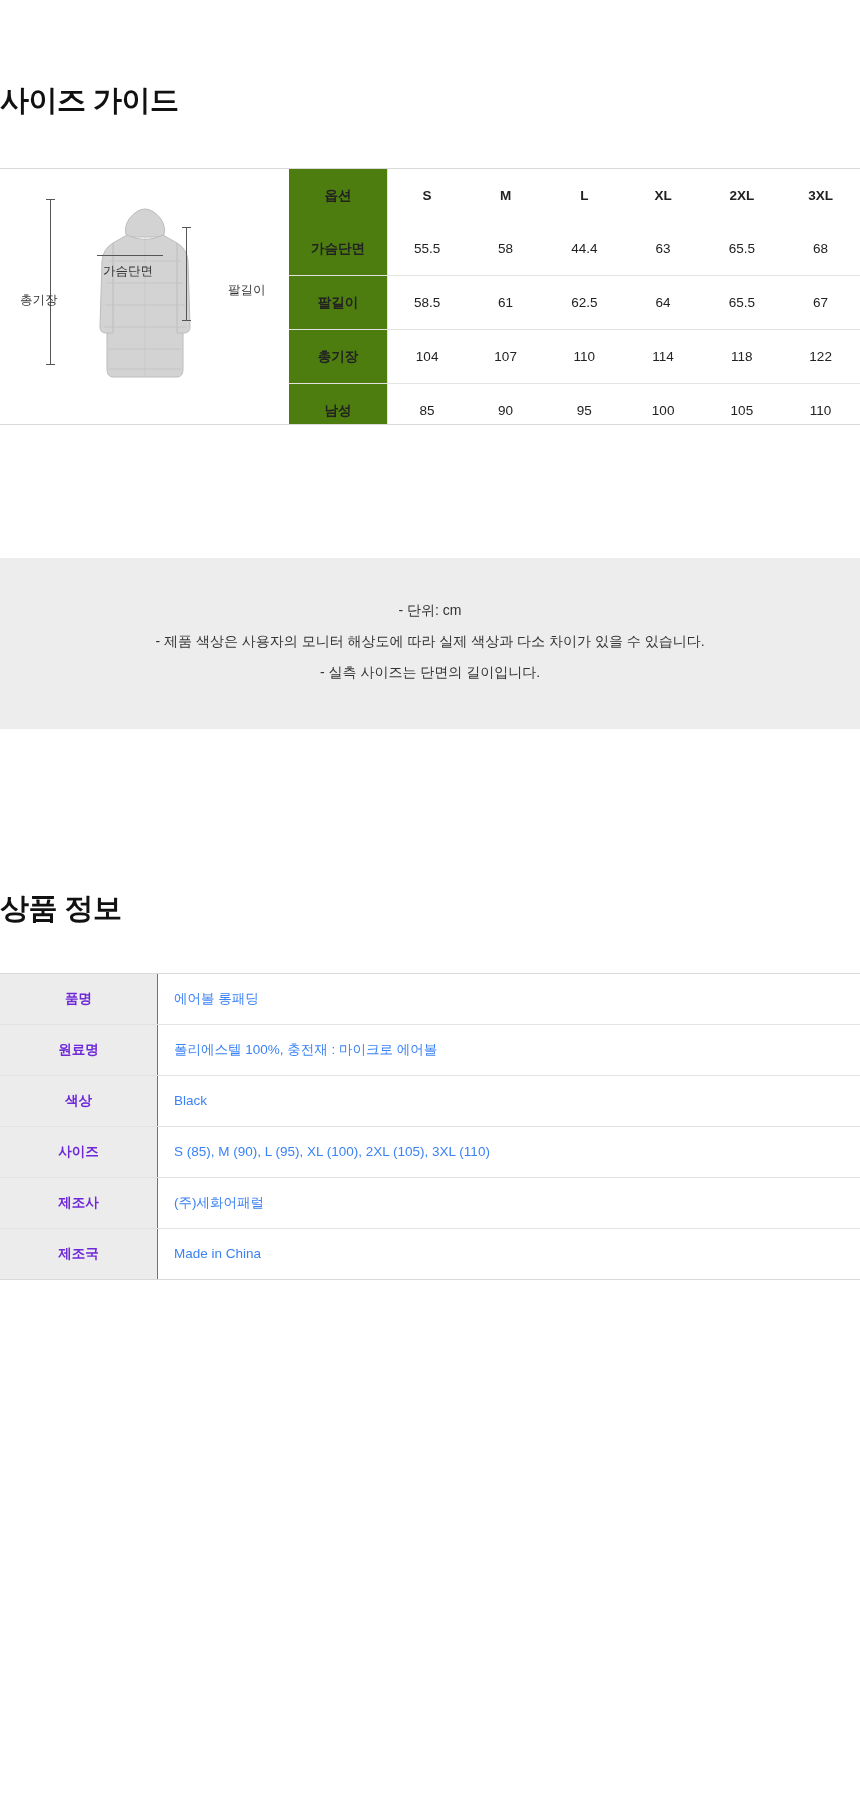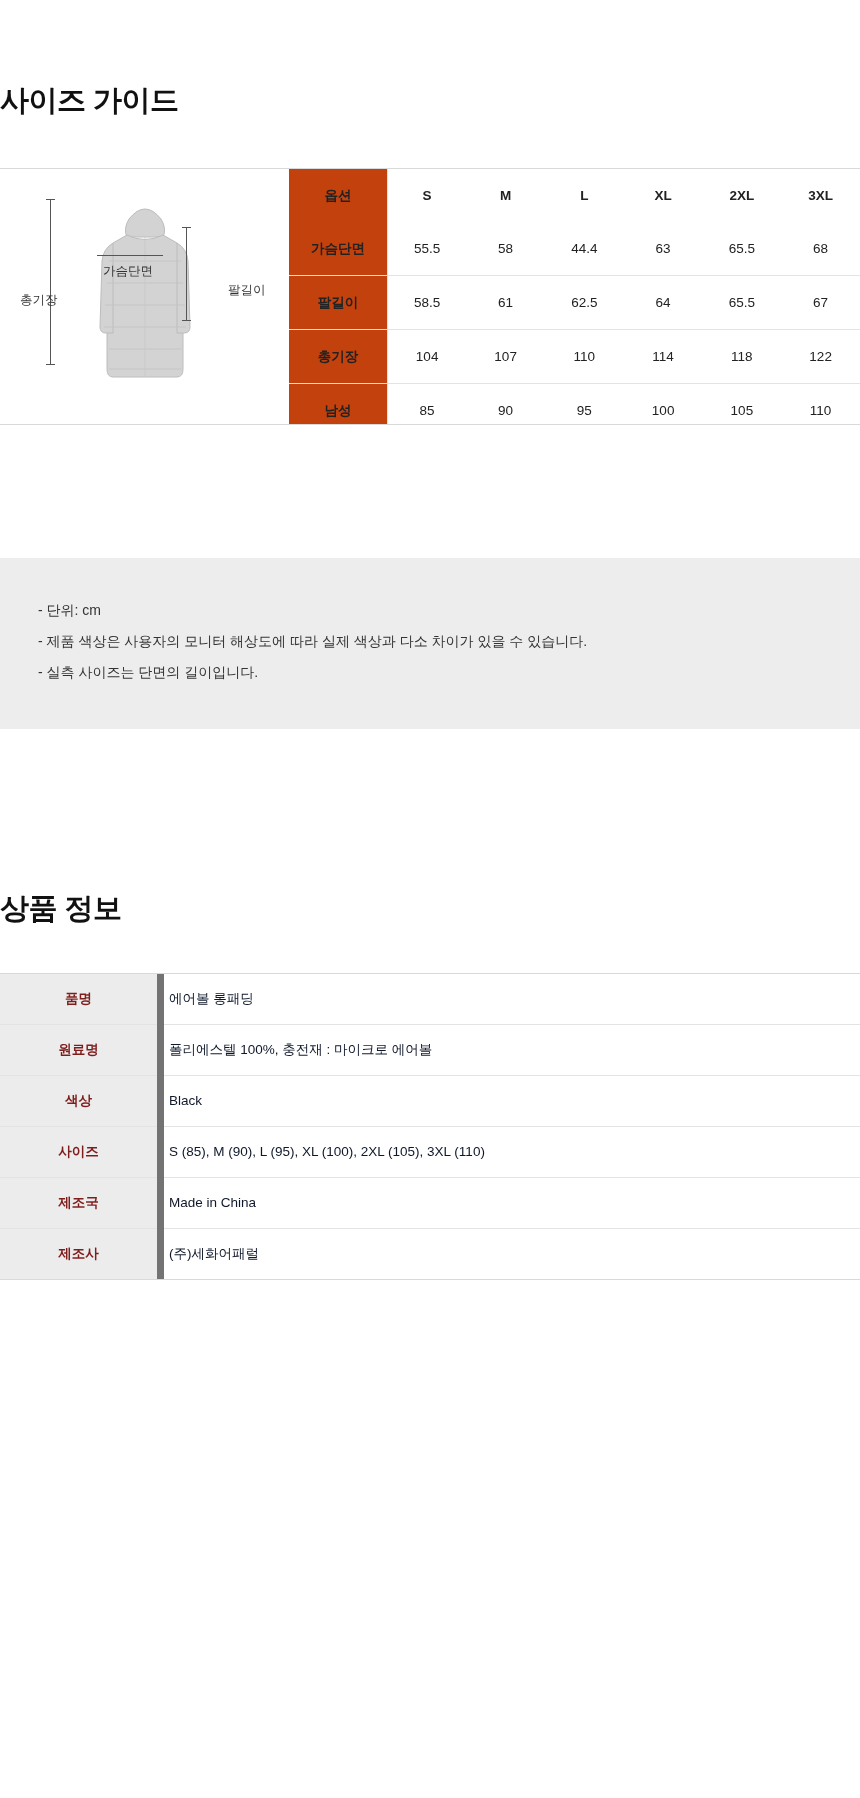--- a/index.html
+++ b/index.html
@@ -102,35 +102,36 @@
     color: #222;
     border-bottom: 1px solid #e3e3e3;
     font-weight: normal;
   }
   table.size-table tr:last-child th,
   table.size-table tr:last-child td {
     border-bottom: none;
   }
   table.size-table th.rowhead,
   table.size-table th.corner {
-    background: #c2410c;
+    background: #4d7c0f;
     font-weight: bold;
     width: 96px;
     border-right: 1px solid #e3e3e3;
   }
   table.size-table thead th {
     font-weight: bold;
     font-size: 13.5px;
   }
 
   
   .notes {
     margin-top: 133px;
     background: #ededed;
     padding: 42px 38px 46px 38px;
+    text-align: center;
   }
   .notes p {
     margin: 0 0 9px 0;
     font-size: 14px;
     line-height: 1.55;
     color: #333;
   }
   .notes p:last-child { margin-bottom: 0; }
 
   
@@ -145,30 +146,30 @@
   table.info-table {
     width: 100%;
     border-collapse: collapse;
     table-layout: fixed;
   }
   table.info-table th {
     width: 155px;
     background: #ececec;
     font-size: 13.5px;
     font-weight: bold;
-    color: #7f1d1d;
+    color: #6d28d9;
     text-align: center;
     height: 48px;
     border-bottom: 1px solid #e3e3e3;
-    border-right: 7px solid #737373;
+    border-right: 1px solid #737373;
   }
   table.info-table td {
     font-size: 13.5px;
-    color: #0f172a;
-    padding-left: 5px;
+    color: #3b82f6;
+    padding-left: 16px;
     height: 48px;
     border-bottom: 1px solid #e3e3e3;
   }
   table.info-table tr:last-child th,
   table.info-table tr:last-child td {
     border-bottom: none;
   }
   .spacer-bottom { height: 108px; }
 </style>
 </head>
@@ -295,25 +296,25 @@
         </tr>
         <tr>
           <th>색상</th>
           <td>Black</td>
         </tr>
         <tr>
           <th>사이즈</th>
           <td>S (85), M (90), L (95), XL (100), 2XL (105), 3XL (110)</td>
         </tr>
         <tr>
+          <th>제조사</th>
+          <td>(주)세화어패럴</td>
+        </tr>
+        <tr>
           <th>제조국</th>
           <td>Made in China</td>
-        </tr>
-        <tr>
-          <th>제조사</th>
-          <td>(주)세화어패럴</td>
         </tr>
       </tbody>
     </table>
   </div>
 
   <div class="spacer-bottom"></div>
 </div>
 
 </body></html>

